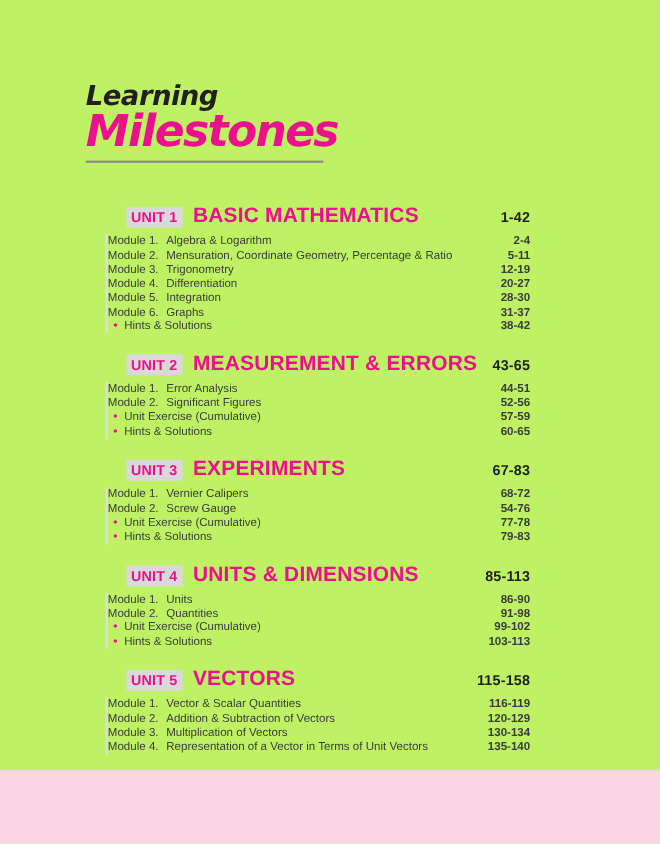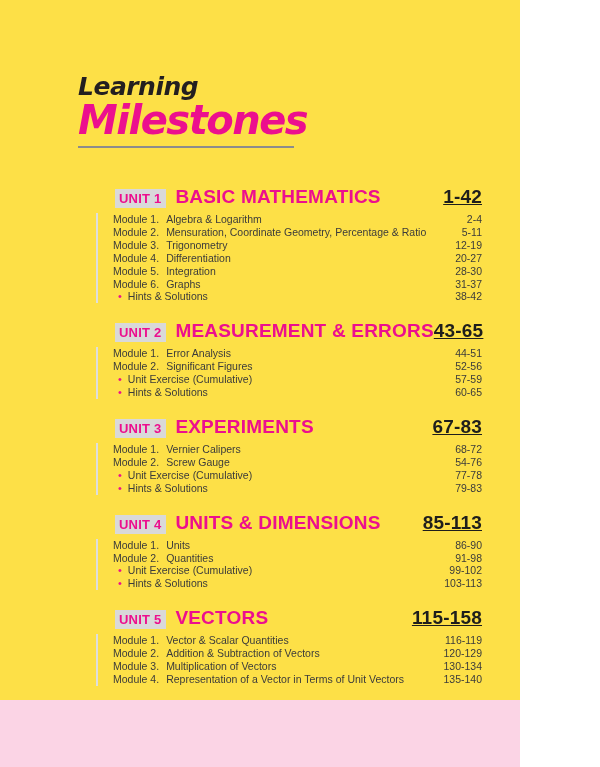--- a/index.html
+++ b/index.html
@@ -9,22 +9,22 @@
     --body-text: #3B3B3B;
     --pages-text: #1E1E1C;
     --band: #FBD4E5;
     --underline: #8C8C8C;
     --title-black: #231F20;
   }
   * { margin:0; padding:0; box-sizing:border-box; }
   html,body { background:#fff; }
   .page {
     position:relative;
-    width:520px; height:767px;
-    background:#fde047;
+    width:600px; height:767px;
+    background:#bef264;
     overflow:hidden;
     font-family:"Liberation Sans","DejaVu Sans",sans-serif;
   }
   
   .title-block {
     position:absolute; left:78px; top:74px;
   }
   .title-line1 {
     font-family:"DejaVu Sans",sans-serif;
     font-weight:bold; font-style:italic;
@@ -65,45 +65,43 @@
   .unit-title {
     color:var(--accent);
     font-weight:bold; font-size:19px;
     letter-spacing:0.2px;
     margin-left:9px;
     flex:1;
     white-space:nowrap;
   }
   .unit-pages {
     color:var(--pages-text);
-    font-weight:bold; font-size:19px;
+    font-weight:bold; font-size:13px;
     letter-spacing:0.2px;
     white-space:nowrap;
-    text-decoration:underline;
   }
   .unit-rows {
     margin-left:1px;
     border-left:2px solid var(--rule);
-    padding-left:15px;
   }
   .row {
     display:flex; align-items:baseline;
     font-size:10.5px; line-height:12.9px;
     color:var(--body-text);
   }
   .row-bullet {
     display:none;
     color:var(--accent);
     font-size:11px;
     margin:0 6px 0 5px;
   }
   .row.bullet .row-bullet { display:inline; }
   .row-label { margin-right:7px; white-space:nowrap; }
   .row-title { flex:1; white-space:nowrap; }
-  .row-pages { text-align:left; white-space:nowrap; }
+  .row-pages { text-align:left; white-space:nowrap;font-weight:bold; }
   
   .footer-band {
     position:absolute; left:0; right:0; bottom:0;
     height:67px;
     background:var(--band);
   }
 </style>
 </head>
 <body>
 

